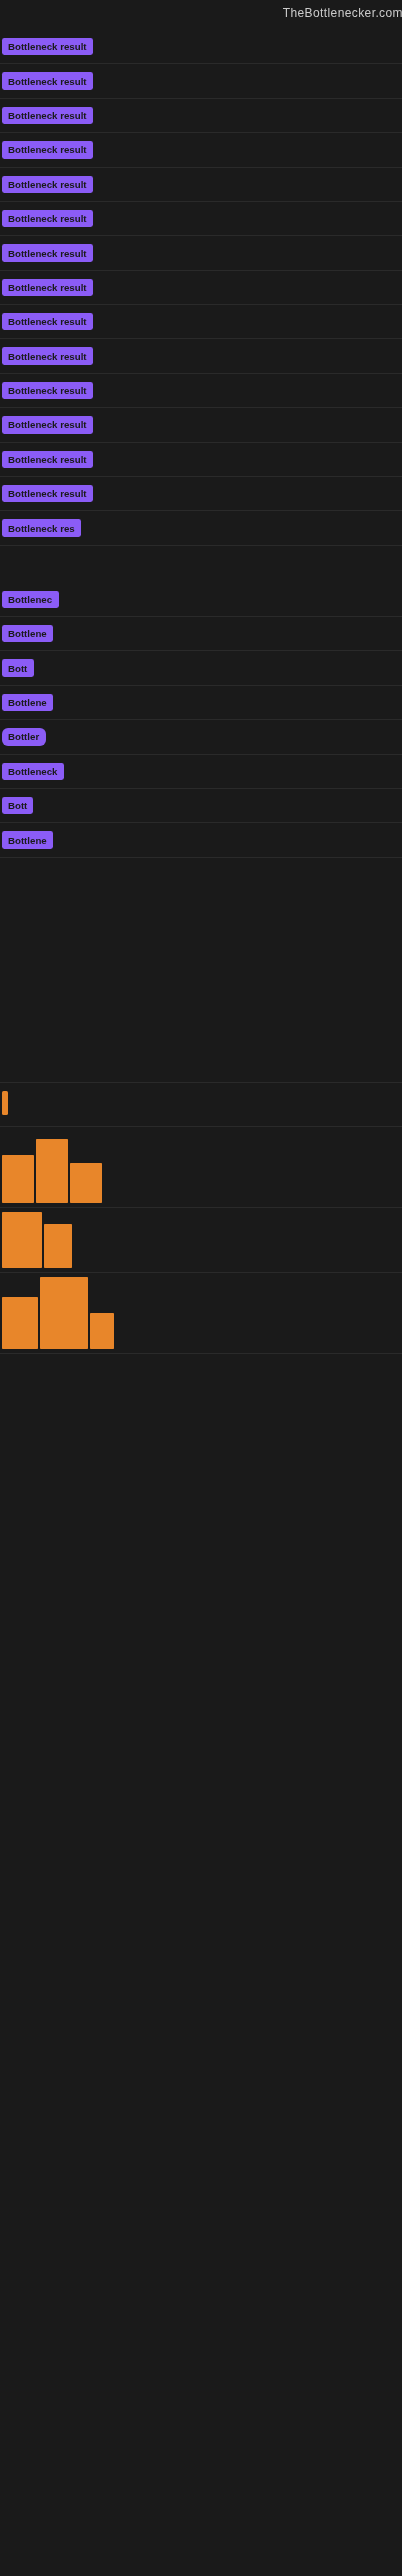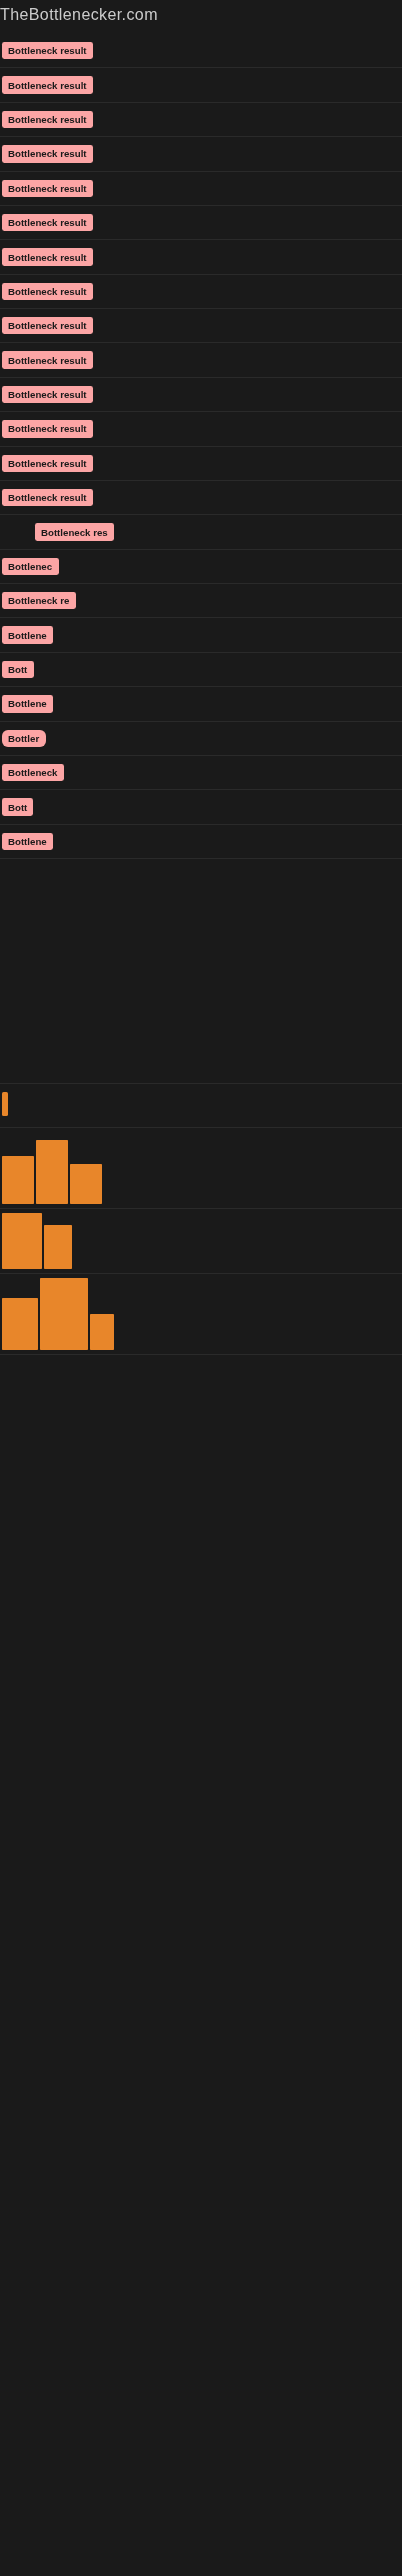--- a/index.html
+++ b/index.html
@@ -10,37 +10,37 @@
 
     body {
       width: 403px;
       min-height: 2576px;
       background-color: #1a1a1a;
       font-family: Arial, sans-serif;
       position: relative;
     }
 
     .site-header {
-      text-align: left;
+      text-align: right;
       padding: 6.4px 0 9.7px 0;
       color: #cccccc;
-      font-size: 16px;
+      font-size: 12px;
       letter-spacing: 0.4px;
     }
 
     .bottleneck-item {
       display: flex;
       align-items: center;
       margin-bottom: 0;
       padding: 8px 0 8px 1.6px;
       border-bottom: 0.8px solid #2a2a2a;
     }
 
     .bottleneck-badge {
-      background-color: #fca5a5;
+      background-color: #8b5cf6;
       color: #1a1a1a;
       font-size: 9.7px;
       font-weight: bold;
       padding: 3.2px 6.4px;
       border-radius: 2.4px;
       white-space: nowrap;
       overflow: hidden;
       display: inline-block;
     }
 
@@ -121,27 +121,24 @@
     <div class="bottleneck-item">
       <span class="bottleneck-badge" style="max-width: 105px;">Bottleneck result</span>
     </div>
     <div class="bottleneck-item">
       <span class="bottleneck-badge" style="max-width: 105px;">Bottleneck result</span>
     </div>
     <div class="bottleneck-item">
       <span class="bottleneck-badge" style="max-width: 105px;">Bottleneck result</span>
     </div>
     <div class="bottleneck-item">
-      <span class="bottleneck-badge" style="max-width: 89px; margin-left: 33px;">Bottleneck res</span>
+      <span class="bottleneck-badge" style="max-width: 89px;">Bottleneck res</span>
     </div>
     <div class="bottleneck-item">
-      <span class="bottleneck-badge" style="max-width: 60px;">Bottlenec</span>
-    </div>
-    <div class="bottleneck-item">
-      <span class="bottleneck-badge" style="max-width: 76px;">Bottleneck re</span>
+      <span class="bottleneck-badge" style="max-width: 60px; margin-top: 37px;">Bottlenec</span>
     </div>
     <div class="bottleneck-item">
       <span class="bottleneck-badge" style="max-width: 55px;">Bottlene</span>
     </div>
     <div class="bottleneck-item">
       <span class="bottleneck-badge" style="max-width: 36px;">Bott</span>
     </div>
     <div class="bottleneck-item">
       <span class="bottleneck-badge" style="max-width: 55px;">Bottlene</span>
     </div>

